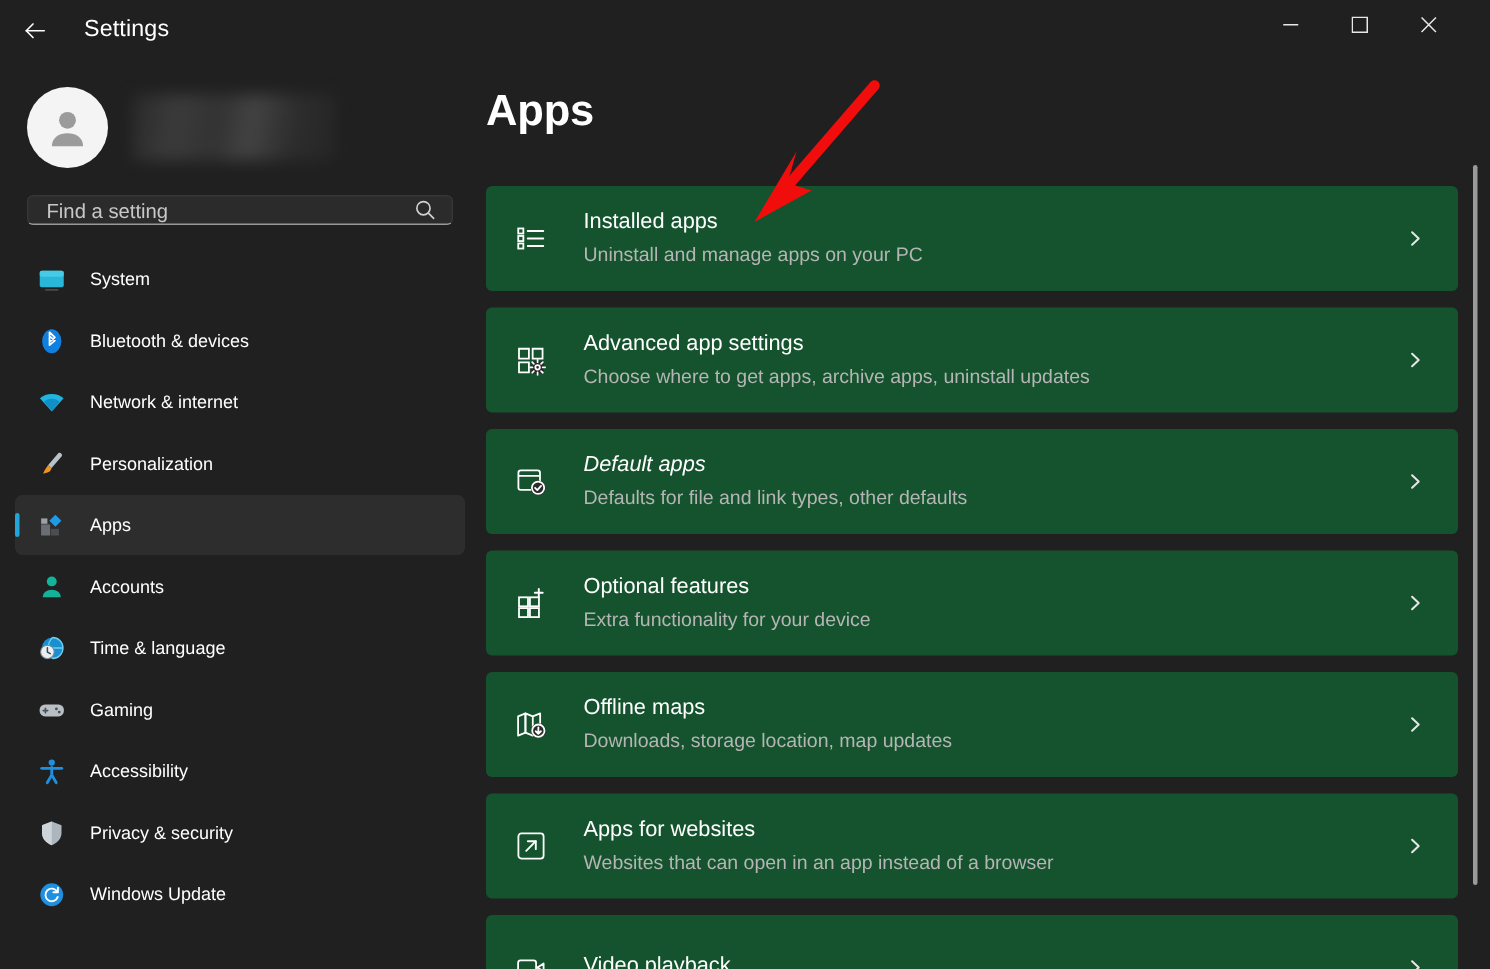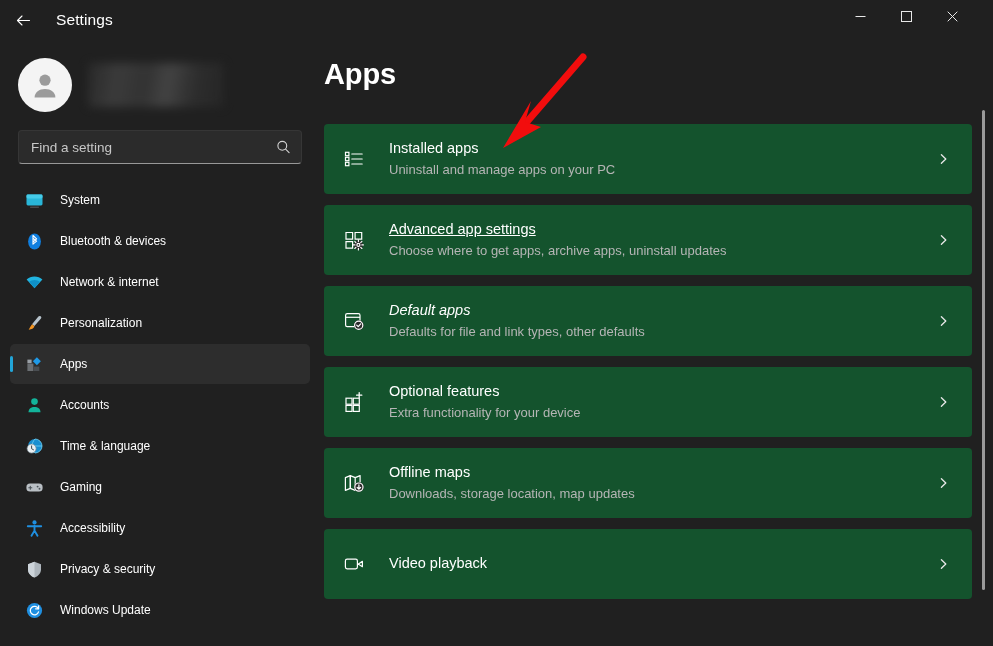--- a/index.html
+++ b/index.html
@@ -75,21 +75,21 @@
     width: 136px; height: 44px;
     border-radius: 2px;
     background: linear-gradient(100deg,#2a2a2a 0%,#3d3d3d 22%,#343434 42%,#454545 58%,#2e2e2e 78%,#262626 100%);
     filter: blur(5px);
     opacity: .95;
   }
 
   .search-wrap { padding: 14px 18px 0 18px; }
   .search-box {
     position: relative;
-    height: 34px;
+    height: 20px;
     background: #2b2b2b;
     border: 1px solid #363636;
     border-bottom: 1px solid #989898;
     border-radius: 4px;
     display: flex; align-items: center;
   }
   .search-box .ph {
     font-size: 13.5px;
     color: #c8c8c8;
     padding-left: 12px;
@@ -417,21 +417,21 @@
           <svg width="22" height="22" viewBox="0 0 22 22" fill="none" aria-hidden="true">
             <path d="M3 3.5h6.6v6.6H3z" stroke="#ffffff" stroke-width="1.2"></path>
             <path d="M12.1 3.5h6.6v6.6h-6.6z" stroke="#ffffff" stroke-width="1.2"></path>
             <path d="M3 12.6h6.6v6.6H3z" stroke="#ffffff" stroke-width="1.2"></path>
             <circle cx="15.4" cy="15.9" r="4.6" fill="#2b2b2b"></circle>
             <circle cx="15.4" cy="15.9" r="1.5" stroke="#ffffff" stroke-width="1.2"></circle>
             <path d="M15.4 10.9v1.6m0 6.8v1.6m5-5h-1.6m-6.8 0h-1.6m8.5-3.5-1.2 1.2m-4.8 4.8-1.1 1.1m7.1 0-1.2-1.1m-4.8-4.8-1.1-1.2" stroke="#ffffff" stroke-width="1.15" stroke-linecap="round"></path>
           </svg>
         </span>
         <span class="card-text" style="display: block;">
-          <span class="card-title" style="display: block; text-decoration: underline;">Advanced app settings</span>
+          <span class="card-title" style="display: block;">Advanced app settings</span>
           <span class="card-sub" style="display: block;">Choose where to get apps, archive apps, uninstall updates</span>
         </span>
         <span class="chevron">
           <svg width="13" height="13" viewBox="0 0 13 13" fill="none" aria-hidden="true">
             <path d="M4.4 2.3 8.8 6.5 4.4 10.7" stroke="#e6e6e6" stroke-width="1.35" stroke-linecap="round" stroke-linejoin="round"></path>
           </svg>
         </span>
       </div>
 
       <div class="card">
@@ -491,20 +491,38 @@
           <span class="card-title" style="display: block;">Offline maps</span>
           <span class="card-sub" style="display: block;">Downloads, storage location, map updates</span>
         </span>
         <span class="chevron">
           <svg width="13" height="13" viewBox="0 0 13 13" fill="none" aria-hidden="true">
             <path d="M4.4 2.3 8.8 6.5 4.4 10.7" stroke="#e6e6e6" stroke-width="1.35" stroke-linecap="round" stroke-linejoin="round"></path>
           </svg>
         </span>
       </div>
 
+      <div class="card">
+        <span class="card-ico">
+          <svg width="22" height="22" viewBox="0 0 22 22" fill="none" aria-hidden="true">
+            <rect x="2.6" y="2.6" width="16.8" height="16.8" rx="2" stroke="#ffffff" stroke-width="1.2"></rect>
+            <path d="M7.8 14.2 14.2 7.8" stroke="#ffffff" stroke-width="1.25" stroke-linecap="round"></path>
+            <path d="M8.9 7.8h5.3v5.3" stroke="#ffffff" stroke-width="1.25" stroke-linecap="round" stroke-linejoin="round"></path>
+          </svg>
+        </span>
+        <span class="card-text" style="display: block;">
+          <span class="card-title" style="display: block;">Apps for websites</span>
+          <span class="card-sub" style="display: block;">Websites that can open in an app instead of a browser</span>
+        </span>
+        <span class="chevron">
+          <svg width="13" height="13" viewBox="0 0 13 13" fill="none" aria-hidden="true">
+            <path d="M4.4 2.3 8.8 6.5 4.4 10.7" stroke="#e6e6e6" stroke-width="1.35" stroke-linecap="round" stroke-linejoin="round"></path>
+          </svg>
+        </span>
+      </div>
 
       <div class="card">
         <span class="card-ico">
           <svg width="22" height="22" viewBox="0 0 22 22" fill="none" aria-hidden="true">
             <rect x="2.4" y="6.2" width="12" height="9.6" rx="1.7" stroke="#ffffff" stroke-width="1.2"></rect>
             <path d="m14.8 11.4 4.6-3.1v5.4l-4.6-3z" stroke="#ffffff" stroke-width="1.2" stroke-linejoin="round"></path>
           </svg>
         </span>
         <span class="card-text" style="display: block;">
           <span class="card-title" style="display: block;">Video playback</span>

